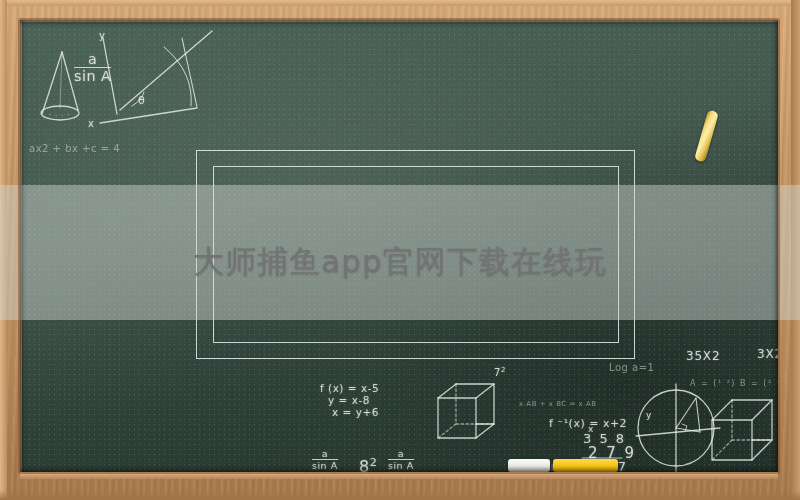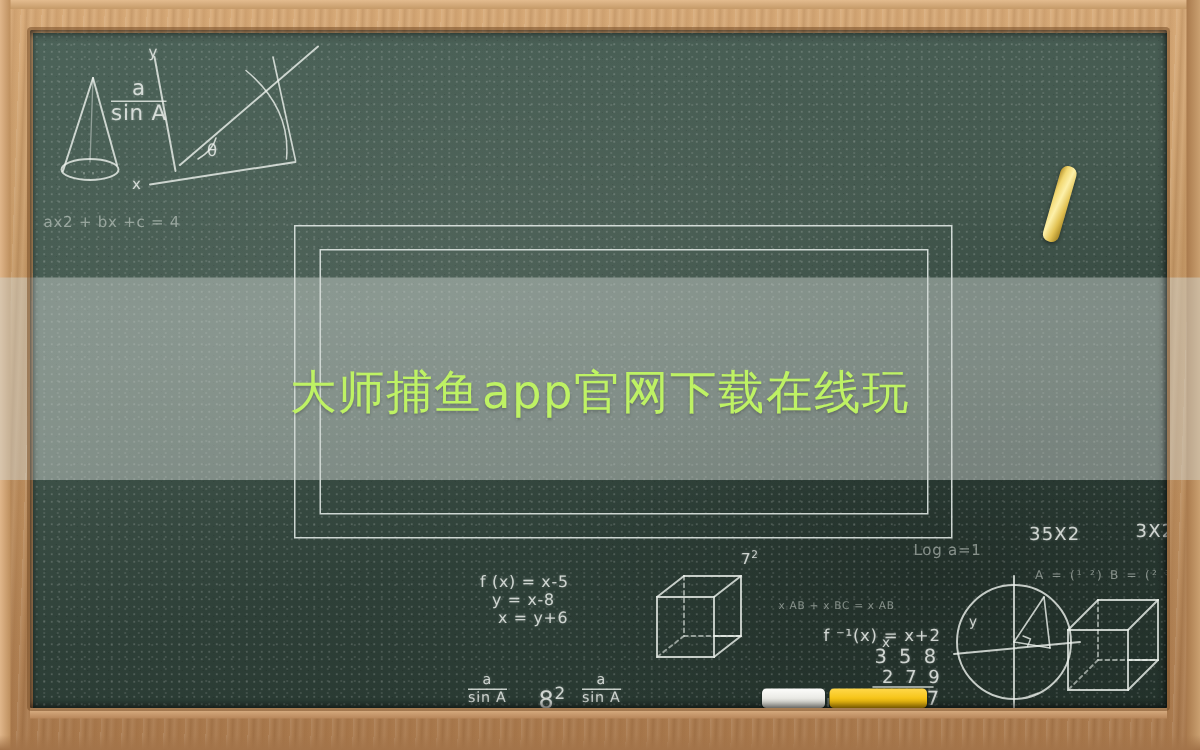--- a/index.html
+++ b/index.html
@@ -116,21 +116,21 @@
     width: 800px; height: 135px;
     background: rgba(208,214,210,0.47);
     display: flex;
     align-items: center;
     justify-content: center;
   }
   .title-text {
     font-family: "DejaVu Sans", "Liberation Sans", sans-serif;
     font-size: 31px;
     font-weight: 400;
-    color: #bef264;
+    color: #737373;
     letter-spacing: 1px;
     white-space: nowrap;
     text-shadow: 0 1px 2px rgba(0,0,0,0.22);
     margin-top: 18px;
   }
 
   
   .chalk-stick-yellow {
     position: absolute;
     left: 679px; top: 88px;
@@ -298,21 +298,21 @@
       <span>B =</span>
       <span>(² ³)</span>
       
       
     </div>
 
     <div class="chalk-text" style="left:624px; top:388px; font-size:9px;">y</div>
     <div class="chalk-text" style="left:566px; top:402px; font-size:9px;">x</div>
 
     <div class="chalk-text" style="left:561px; top:409px; font-size:13px; letter-spacing:2px;">3 5 8</div>
-    <div class="chalk-text" style="left:566px; top:422px; font-size:12px; letter-spacing:2px;">2 7 9</div>
+    <div class="chalk-text" style="left:566px; top:422px; font-size:15px; letter-spacing:2px;">2 7 9</div>
     <div class="chalk-text" style="left:563px; top:437px; font-size:13px; letter-spacing:2px;">6 3 7</div>
 
     <div class="deco-rect outer"></div>
     <div class="deco-rect inner"></div>
 
     <div class="chalk-stick-yellow"></div>
   </div>
 
   <div class="title-band">
     <div class="title-text">大师捕鱼app官网下载在线玩</div>

